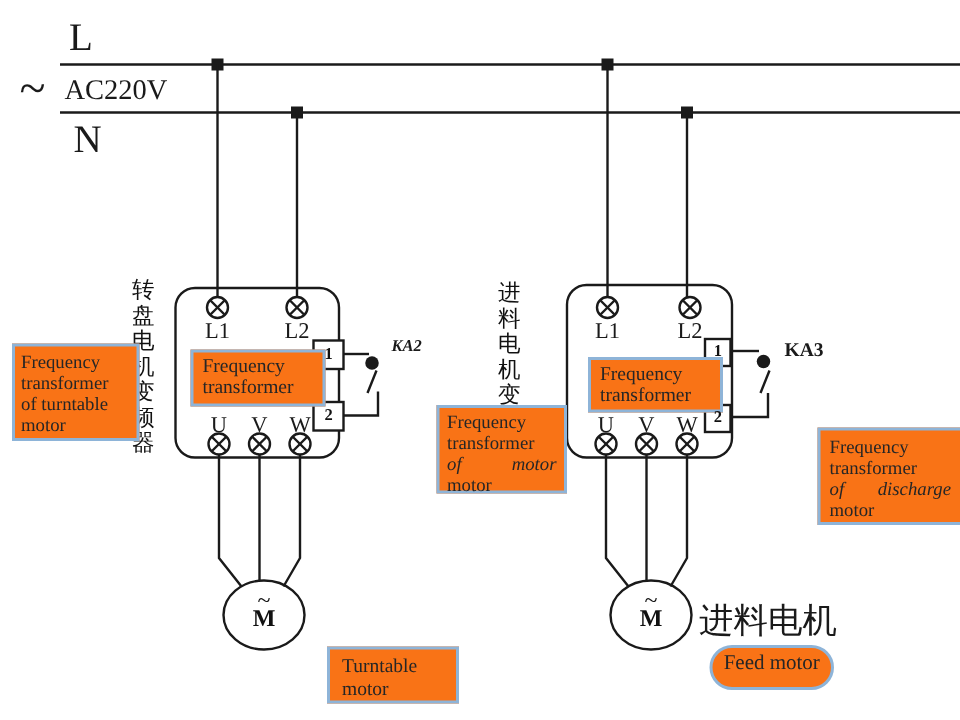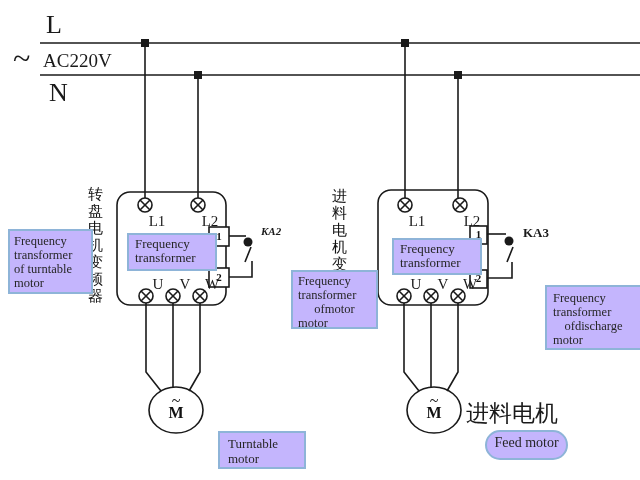--- a/index.html
+++ b/index.html
@@ -1,26 +1,26 @@
 <!DOCTYPE html>
 <html><head>
 <meta charset="utf-8">
 <style>
   html,body{margin:0;padding:0;background:#fff;}
   #stage{position:relative;width:640px;height:480px;background:#ffffff;overflow:hidden;
          font-family:"Liberation Serif","DejaVu Serif",serif;color:#1a1a1a;}
   svg{position:absolute;left:0;top:0;}
   .lbl{position:absolute;color:#1a1a1a;white-space:nowrap;}
-  .center{text-align:center;margin-left:12px;}
-  .callout{position:absolute;border:2px solid #8eb4d8;background:#c4b5fd;color:#262626;
+  .center{text-align:center;}
+  .callout{position:absolute;border:2px solid #8eb4d8;background:#f97316;color:#262626;
            font-size:12.5px;line-height:14px;}
   .vcn{position:absolute;width:17px;text-align:center;font-size:15px;color:#111;}
   .vcn span{display:block;height:17px;line-height:17px;}
   .port{position:absolute;text-align:center;font-size:11px;font-weight:bold;color:#111;}
-  .jrow{display:flex;justify-content:center;}
+  .jrow{display:flex;justify-content:space-between;font-style:italic;}
   .motor-sym{position:absolute;width:18px;text-align:center;color:#111;}
 </style>
 </head>
 <body>
 
 <div id="stage">
 
   <svg width="640" height="480" viewBox="0 0 640 480" fill="none" stroke="#1a1a1a" stroke-width="1.6">
 
     <line x1="40" y1="43" x2="640" y2="43"></line>

